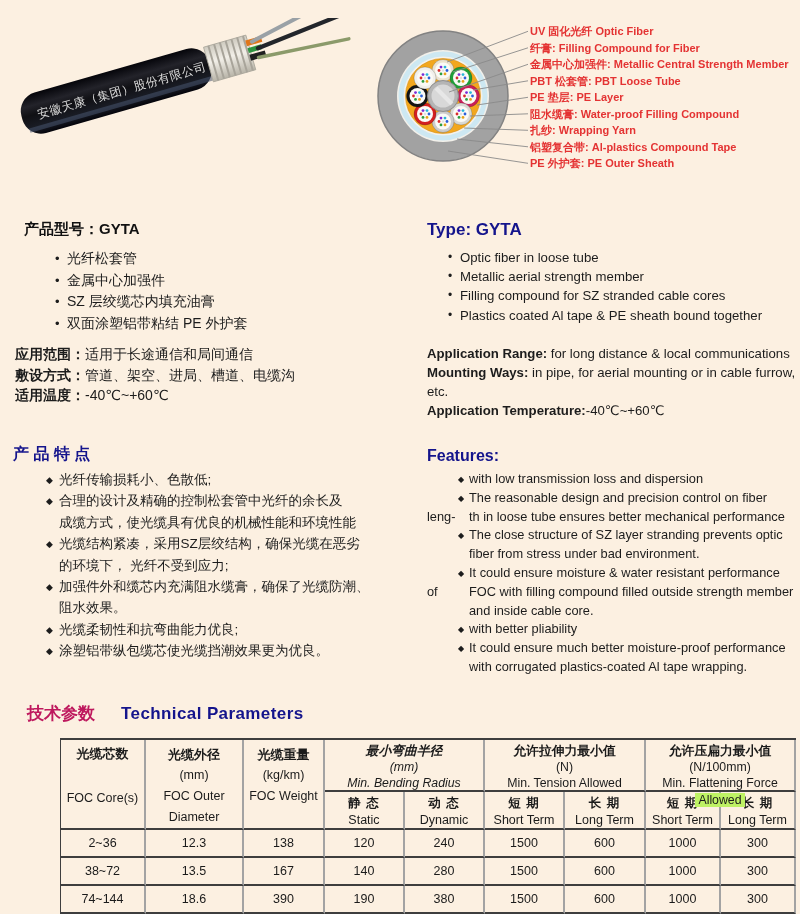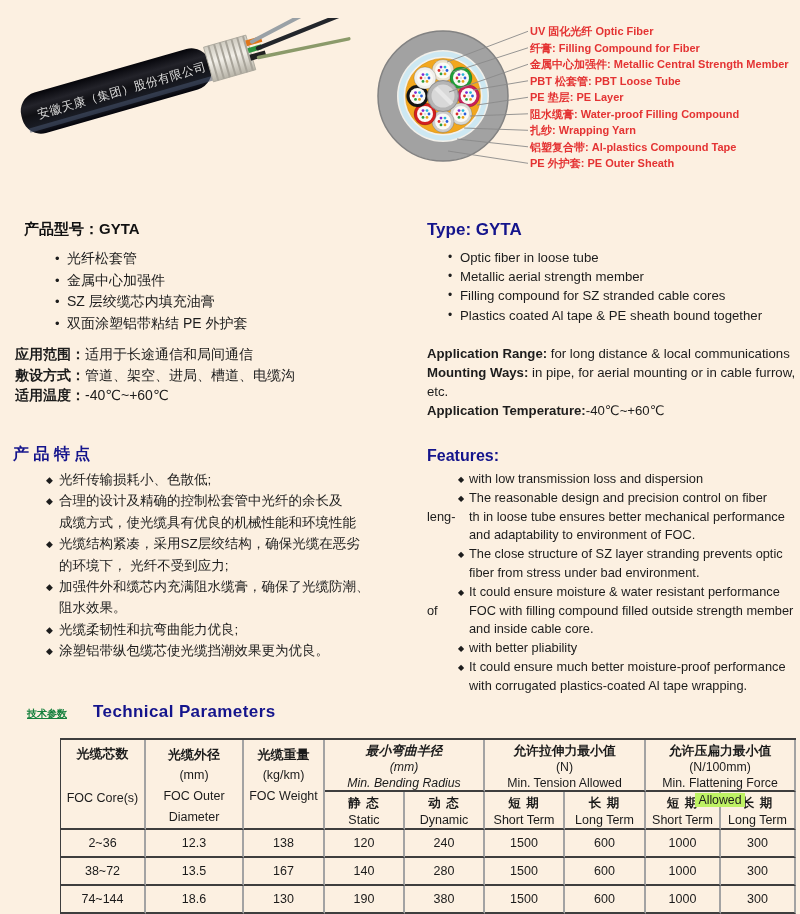--- a/index.html
+++ b/index.html
@@ -41,21 +41,21 @@
   .en-info .iline { line-height:19px; font-size:13.2px; white-space:normal; }
 
   .en-feat-head { position:absolute; left:427px; top:447px; font-size:16px; font-weight:bold; color:#14148c; }
   .en-feats { position:absolute; left:427px; top:470px; width:373px; }
   .efline { position:relative; padding-left:42px; line-height:18.8px; font-size:12.8px; white-space:nowrap; }
   .ehang { position:absolute; left:0; top:0; }
   .ebullet { position:absolute; left:31px; top:1px; font-size:8px; }
 
   
   .tech-head { position:absolute; left:27px; top:702px; white-space:nowrap; }
-  .tech-head .zh { font-size:10px; font-weight:bold; color:#15803d;text-decoration:underline; }
+  .tech-head .zh { font-size:17px; font-weight:bold; color:#be185d; }
   .tech-head .en { font-size:17px; font-weight:bold; color:#14148c; margin-left:26px; letter-spacing:0.4px; }
 
   .tech-grid { position:absolute; left:60px; top:738px; display:grid;
     grid-template-columns:85px 98px 81px 80px 80px 80px 81px 75px 75px;
     grid-template-rows:52px 38px 28px 28px 28px;
     border-top:2px solid #3e3e3e; border-left:1px solid #3e3e3e; }
   .tcell { border-right:2px solid #a3a3a3; border-bottom:2px solid #3e3e3e;
     text-align:center; color:#1b1b1b; overflow:visible; }
   .hdrA { padding-top:6px; }
   .hdrA .hzh { font-size:13px; font-weight:bold; line-height:16px; }
@@ -345,25 +345,20 @@
         <span class="ebullet">◆</span>
         <span>The reasonable design and precision control on fiber</span>
       </div>
 
       <div class="efline">
         <span class="ehang">leng-</span>
         
         <span>th in loose tube ensures better mechanical performance</span>
       </div>
 
-      <div class="efline">
-        <span class="ehang"></span>
-        
-        <span>and adaptability to environment of FOC.</span>
-      </div>
 
       <div class="efline">
         <span class="ehang"></span>
         <span class="ebullet">◆</span>
         <span>The close structure of SZ layer stranding prevents optic</span>
       </div>
 
       <div class="efline">
         <span class="ehang"></span>
         
@@ -480,21 +475,21 @@
       <div class="tcell dcell" style="grid-area: 4 / 2;">13.5</div>
       <div class="tcell dcell" style="grid-area: 4 / 3;">167</div>
       <div class="tcell dcell" style="grid-area: 4 / 4;">140</div>
       <div class="tcell dcell" style="grid-area: 4 / 5;">280</div>
       <div class="tcell dcell" style="grid-area: 4 / 6;">1500</div>
       <div class="tcell dcell" style="grid-area: 4 / 7;">600</div>
       <div class="tcell dcell" style="grid-area: 4 / 8;">1000</div>
       <div class="tcell dcell" style="grid-area: 4 / 9;">300</div>
       <div class="tcell dcell" style="grid-area: 5 / 1;">74~144</div>
       <div class="tcell dcell" style="grid-area: 5 / 2;">18.6</div>
-      <div class="tcell dcell" style="grid-area: 5 / 3;">130</div>
+      <div class="tcell dcell" style="grid-area: 5 / 3;">390</div>
       <div class="tcell dcell" style="grid-area: 5 / 4;">190</div>
       <div class="tcell dcell" style="grid-area: 5 / 5;">380</div>
       <div class="tcell dcell" style="grid-area: 5 / 6;">1500</div>
       <div class="tcell dcell" style="grid-area: 5 / 7;">600</div>
       <div class="tcell dcell" style="grid-area: 5 / 8;">1000</div>
       <div class="tcell dcell" style="grid-area: 5 / 9;">300</div>
     </div>
 
 </div>
 

